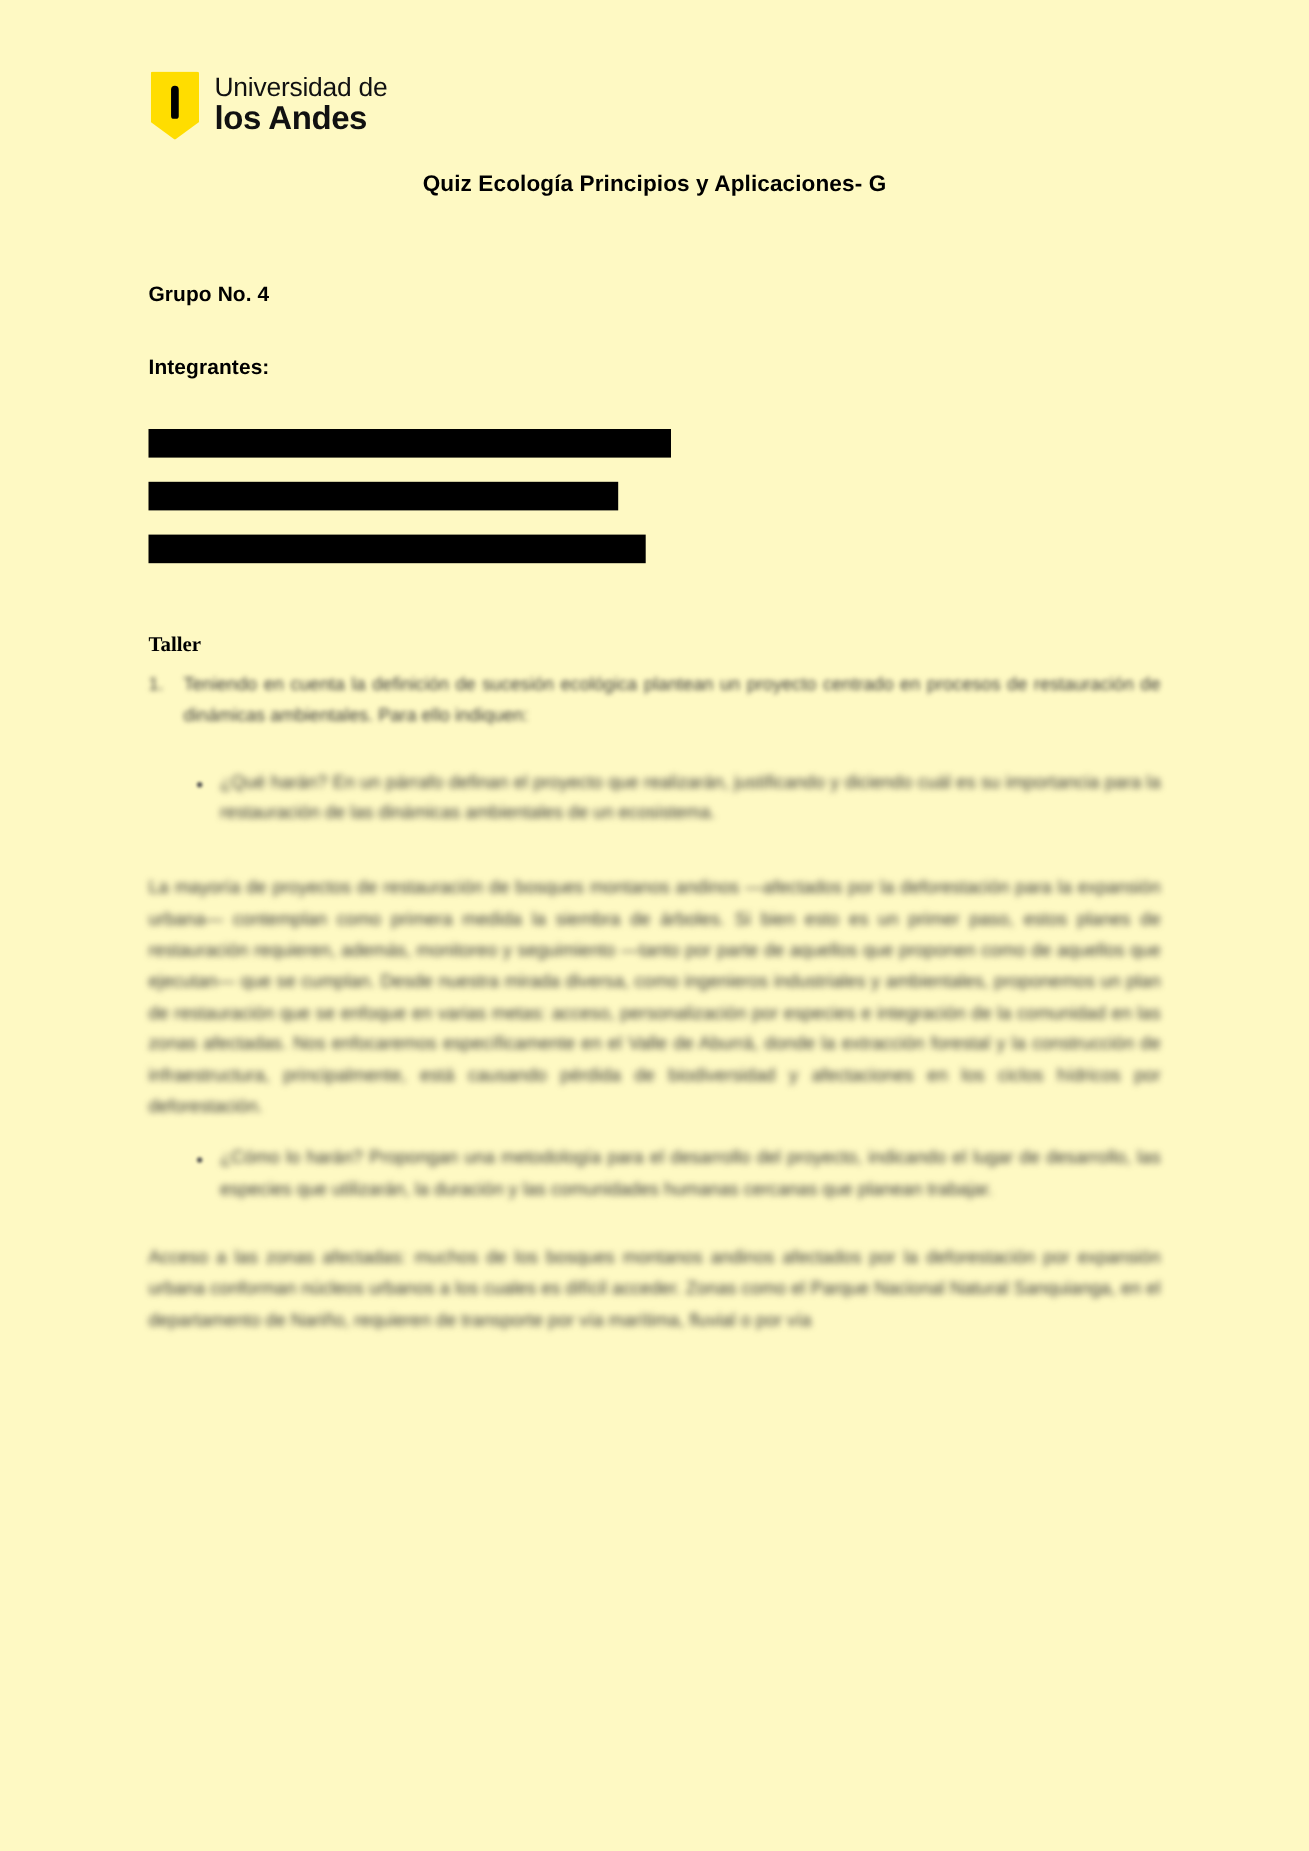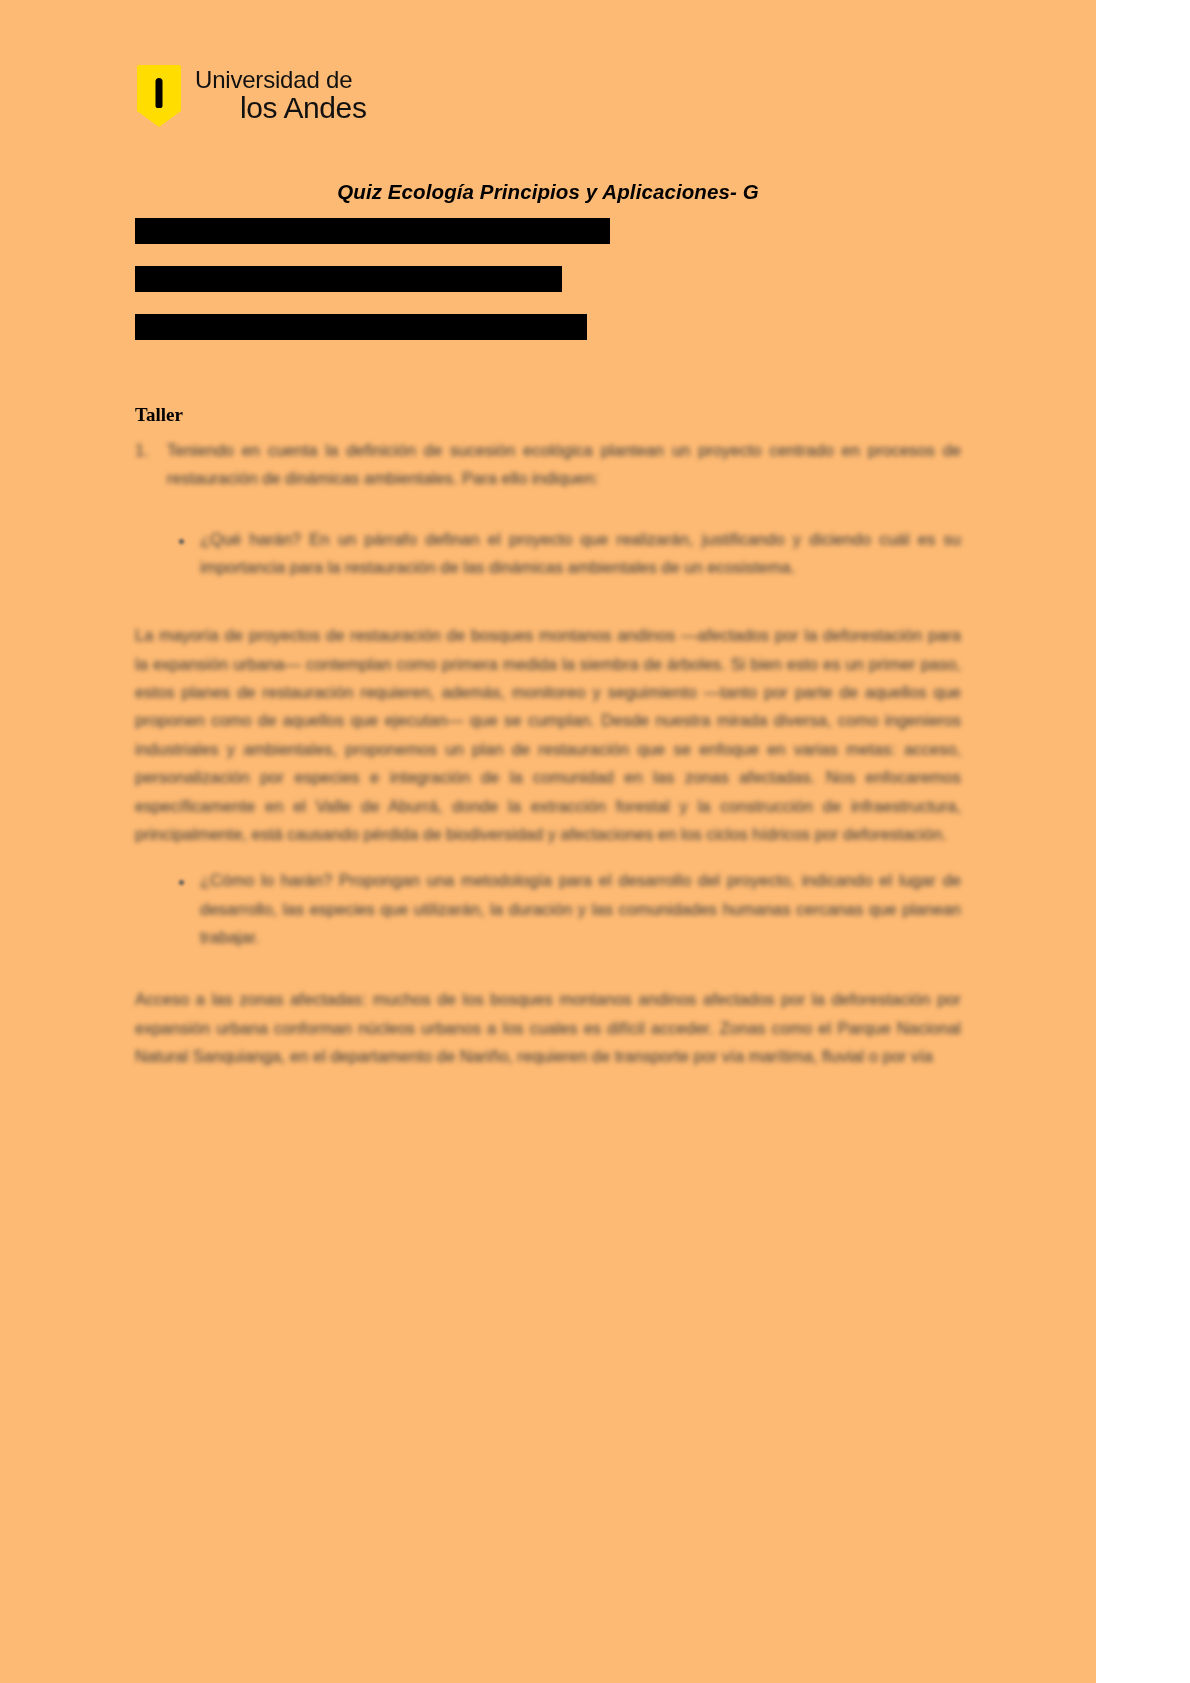--- a/index.html
+++ b/index.html
@@ -10,23 +10,23 @@
   body {
     font-family: "Liberation Sans", sans-serif;
     color: #000000;
     width: 1190px;
     height: 1683px;
     position: relative;
     overflow: hidden;
   }
   .page {
     position: relative;
-    width: 1096px;
+    width: 1190px;
     height: 1683px;
-    background: #fdba74;
+    background: #fef9c3;
     box-sizing: border-box;
     padding: 55px 135px 0 135px;
   }
 
   
   .logo-block {
     display: flex;
     align-items: center;
     gap: 14px;
     margin-top: 8px;
@@ -57,36 +57,34 @@
     line-height: 1.02;
   }
   .logo-text .line1 {
     font-size: 24px;
     font-weight: 400;
     letter-spacing: -0.2px;
     color: #111111;
   }
   .logo-text .line2 {
     font-size: 30px;
-    font-weight: 400;
+    font-weight: 700;
     letter-spacing: -0.4px;
     color: #111111;
     margin-top: 1px;
-    margin-left: 45px;
   }
 
   
   .doc-title {
     text-align: center;
     font-size: 20.5px;
     font-weight: 700;
     line-height: 1.5;
-    margin-top: 48px;
+    margin-top: 24px;
     letter-spacing: 0.1px;
-    font-style: italic;
   }
   .doc-title .t2 { display: block; }
 
   
   .meta {
     margin-top: 74px;
   }
   .meta-line {
     font-size: 19px;
     font-weight: 700;
@@ -173,20 +171,24 @@
     <div class="logo-text">
       <div class="line1">Universidad de</div>
       <div class="line2">los Andes</div>
     </div>
   </div>
 
   <div class="doc-title">
     <span class="t1">Quiz Ecología Principios y Aplicaciones- G</span>
   </div>
 
+  <div class="meta">
+    <div class="meta-line">Grupo No. 4</div>
+    <div class="meta-line">Integrantes:</div>
+  </div>
 
   <div class="redactions">
     <div class="redaction w1"></div>
     <div class="redaction w2"></div>
     <div class="redaction w3"></div>
   </div>
 
   <div class="section-title">Taller</div>
 
   <div class="numbered">

